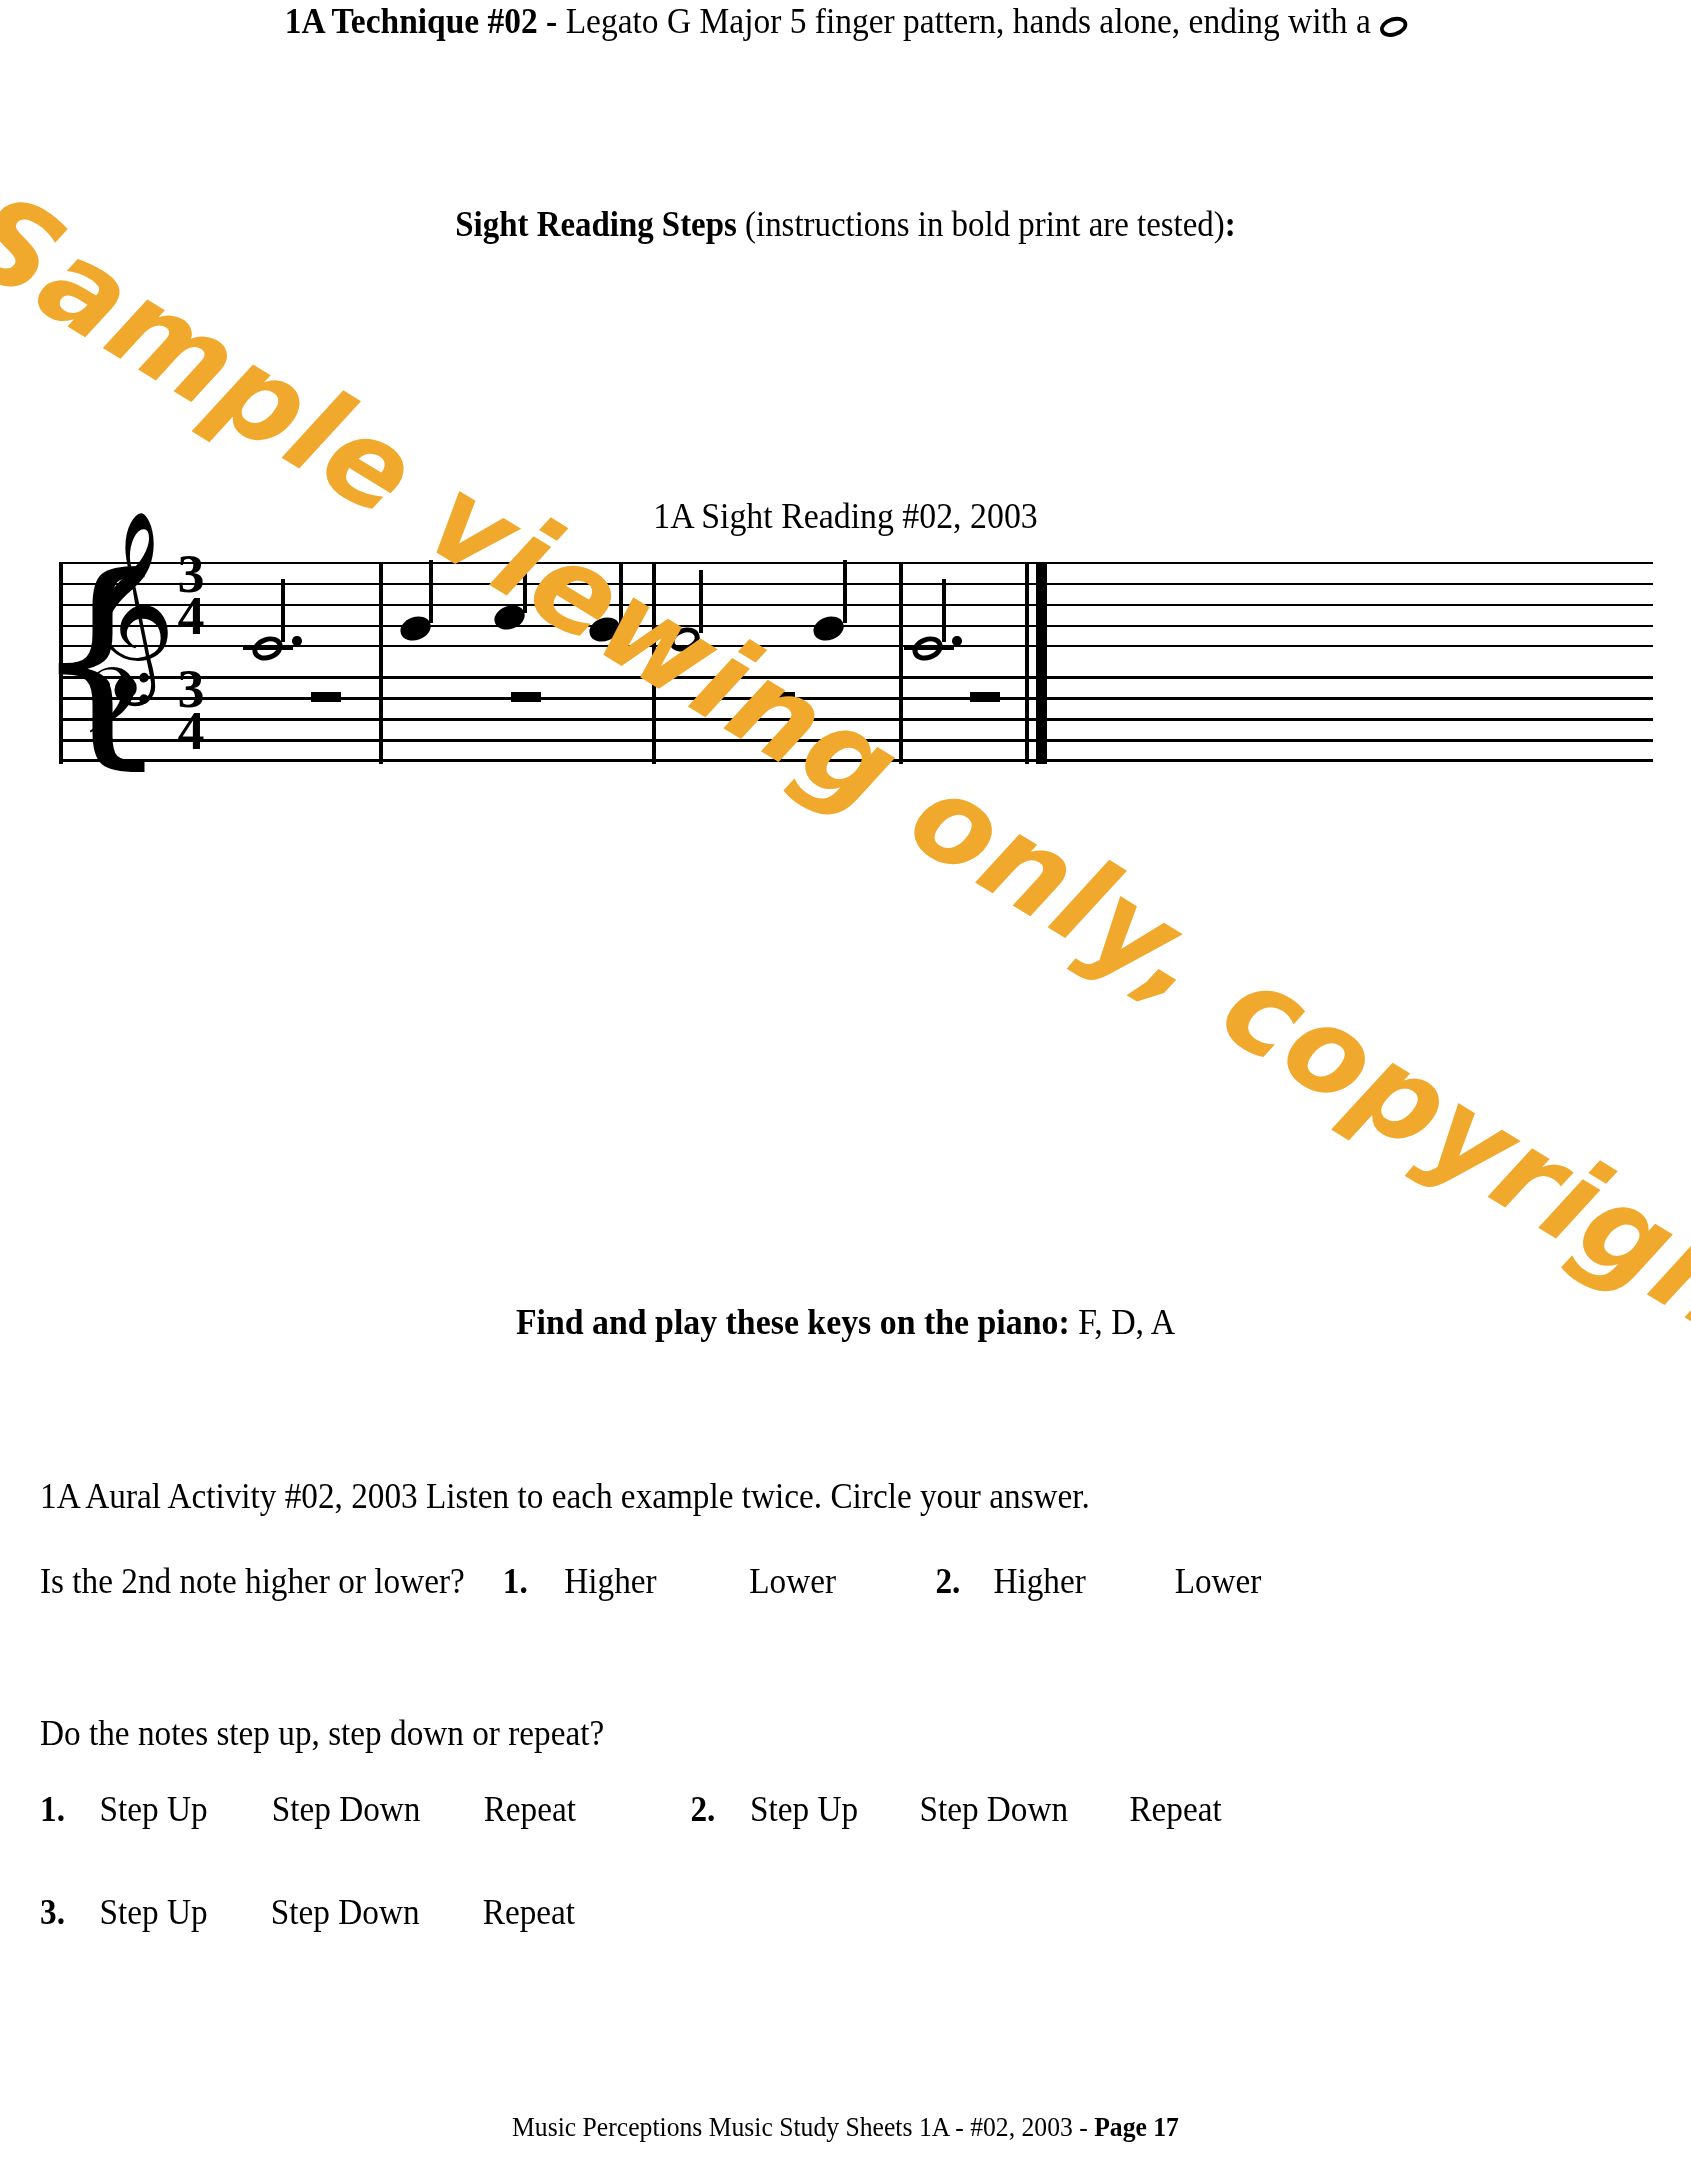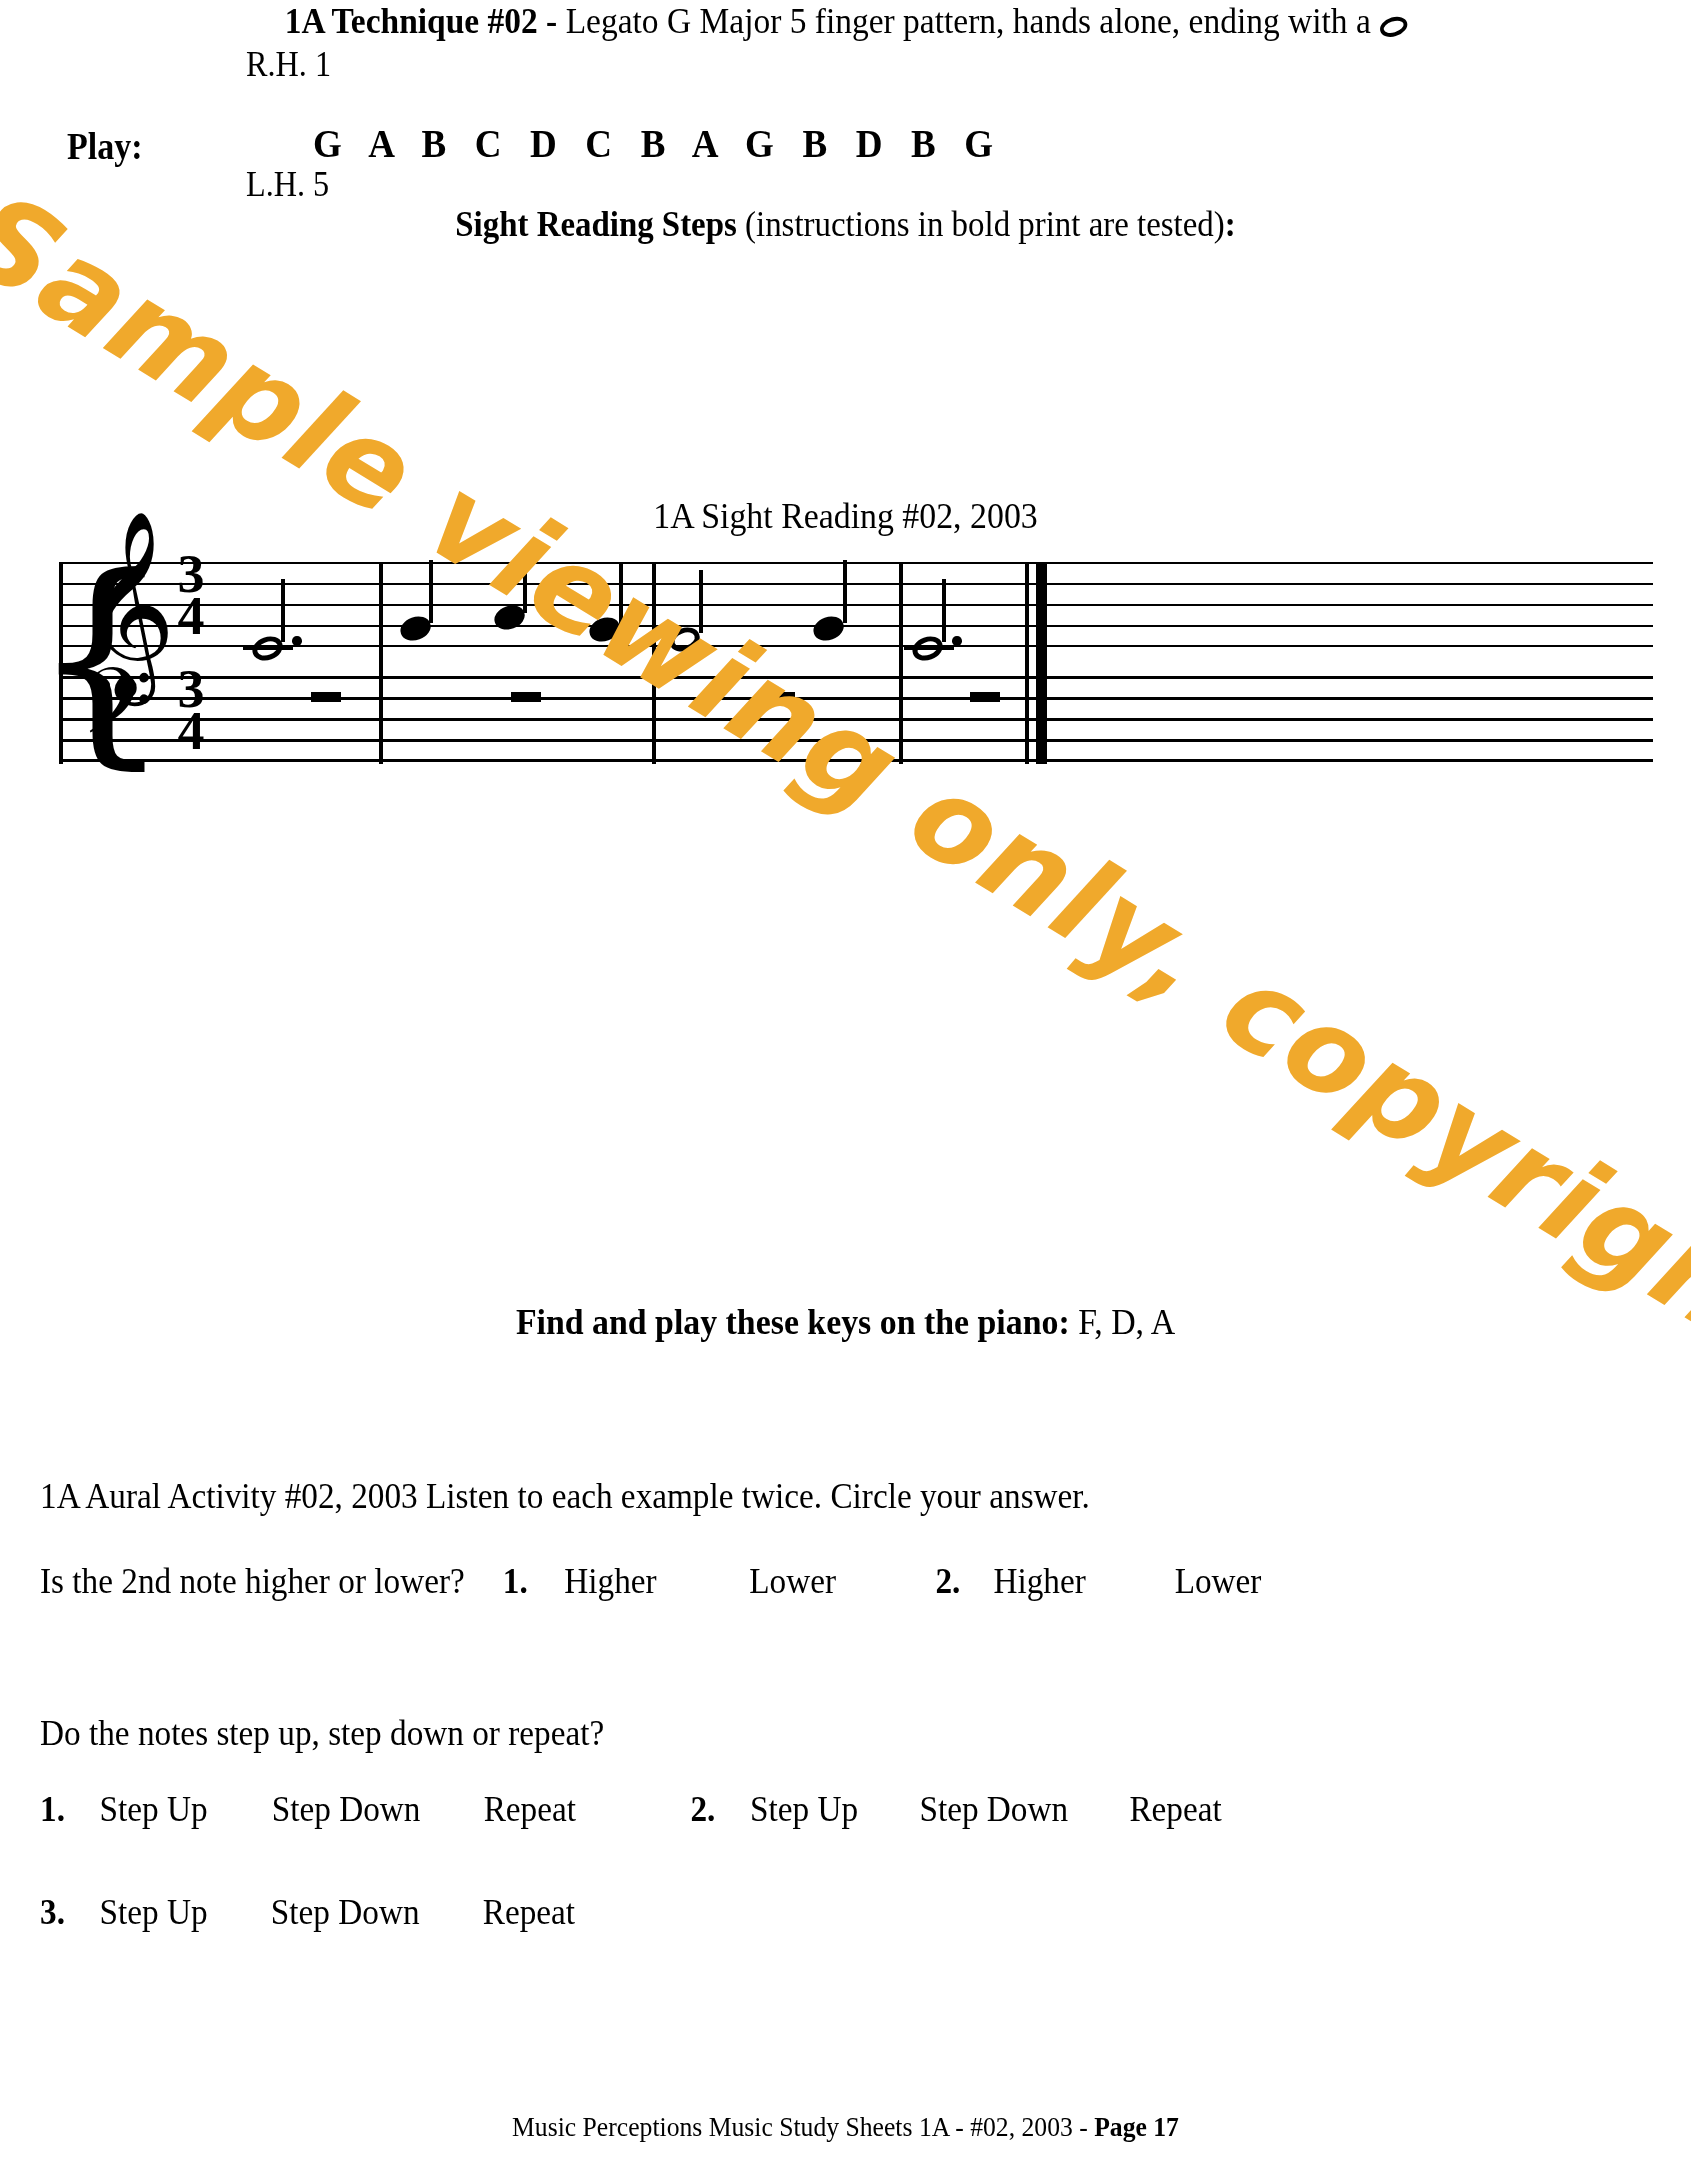--- a/index.html
+++ b/index.html
@@ -215,26 +215,20 @@
 </style>
 </head>
 <body>
 
 <div class="page">
 
   <div class="technique-line">
     <span class="lead">1A Technique #02 -</span><span> Legato G Major 5 finger pattern, hands alone, ending with a</span><span class="whole-note-glyph"></span>
   </div>
 
-  <div class="play-block">
-    <div class="rh-label">R.H. 1</div>
-    <div class="play-label">Play:</div>
-    <div class="note-letters">G A B C D C B A G B D B G</div>
-    <div class="lh-label">L.H. 5</div>
-  </div>
 
   <div class="srs-heading">
     <b>Sight Reading Steps</b><span> (instructions in bold print are tested)</span><b>:</b>
   </div>
 
   <div class="step-rows">
 
 
 
 

